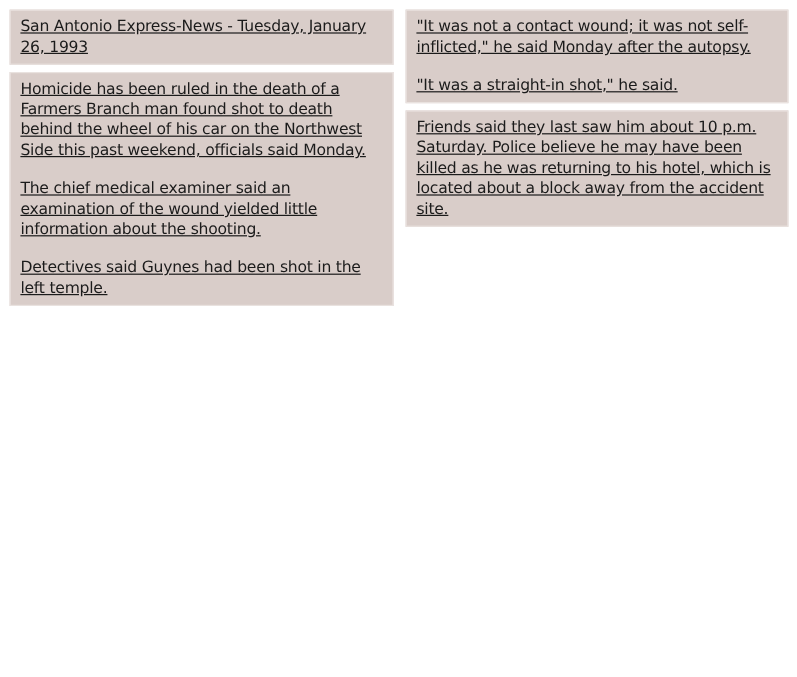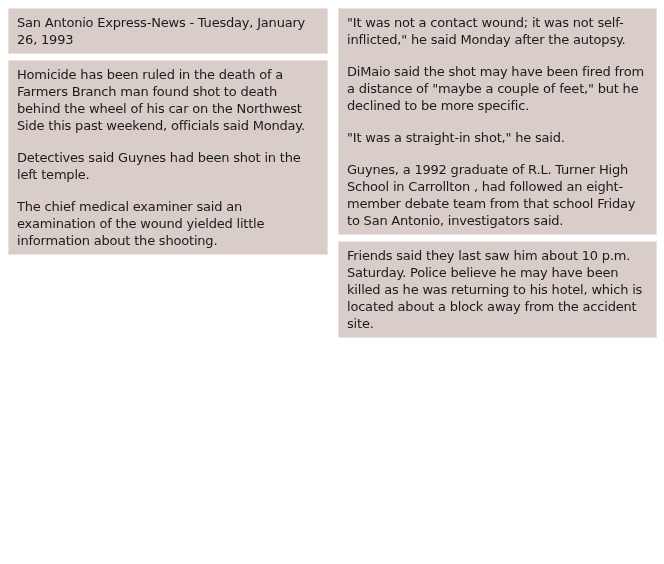--- a/index.html
+++ b/index.html
@@ -30,20 +30,21 @@
   .col-right { width: 319px; }
   .block {
     box-sizing: border-box;
     background: #d9cdc9;
     border: 1px solid #e9e2df;
     padding: 5px 8px;
     color: #1b1b1b;
     font-size: 13px;
     line-height: 17px;
     letter-spacing: -0.2px;
+    text-decoration: underline;
   }
   .block p {
     margin: 0 0 15px 0;
   }
   .block p:last-child {
     margin-bottom: 0;
   }
   .dateline-block { margin-bottom: 6px; }
   .footer-gap     { margin-top: 6px; }
 </style>
@@ -51,30 +52,28 @@
 <body>
 
 <div class="page">
 
   <div class="col col-left">
     <div class="block dateline-block">
       <p>San Antonio Express-News - Tuesday, January 26, 1993</p>
     </div>
     <div class="block">
       <p>Homicide has been ruled in the death of a Farmers Branch man found shot to death behind the wheel of his car on the Northwest Side this past weekend, officials said Monday.</p>
+      <p>The chief medical examiner said an examination of the wound yielded little information about the shooting.</p>
       <p>Detectives said Guynes had been shot in the left temple.</p>
-      <p>The chief medical examiner said an examination of the wound yielded little information about the shooting.</p>
     </div>
   </div>
 
   <div class="col col-right">
     <div class="block">
       <p>"It was not a contact wound; it was not self-inflicted," he said Monday after the autopsy.</p>
-      <p>DiMaio said the shot may have been fired from a distance of "maybe a couple of feet," but he declined to be more specific.</p>
       <p>"It was a straight-in shot," he said.</p>
-      <p>Guynes, a 1992 graduate of R.L. Turner High School in Carrollton , had followed an eight-member debate team from that school Friday to San Antonio, investigators said.</p>
     </div>
     <div class="block footer-gap">
       <p>Friends said they last saw him about 10 p.m. Saturday. Police believe he may have been killed as he was returning to his hotel, which is located about a block away from the accident site.</p>
     </div>
   </div>
 
 </div>
 
 </body></html>

